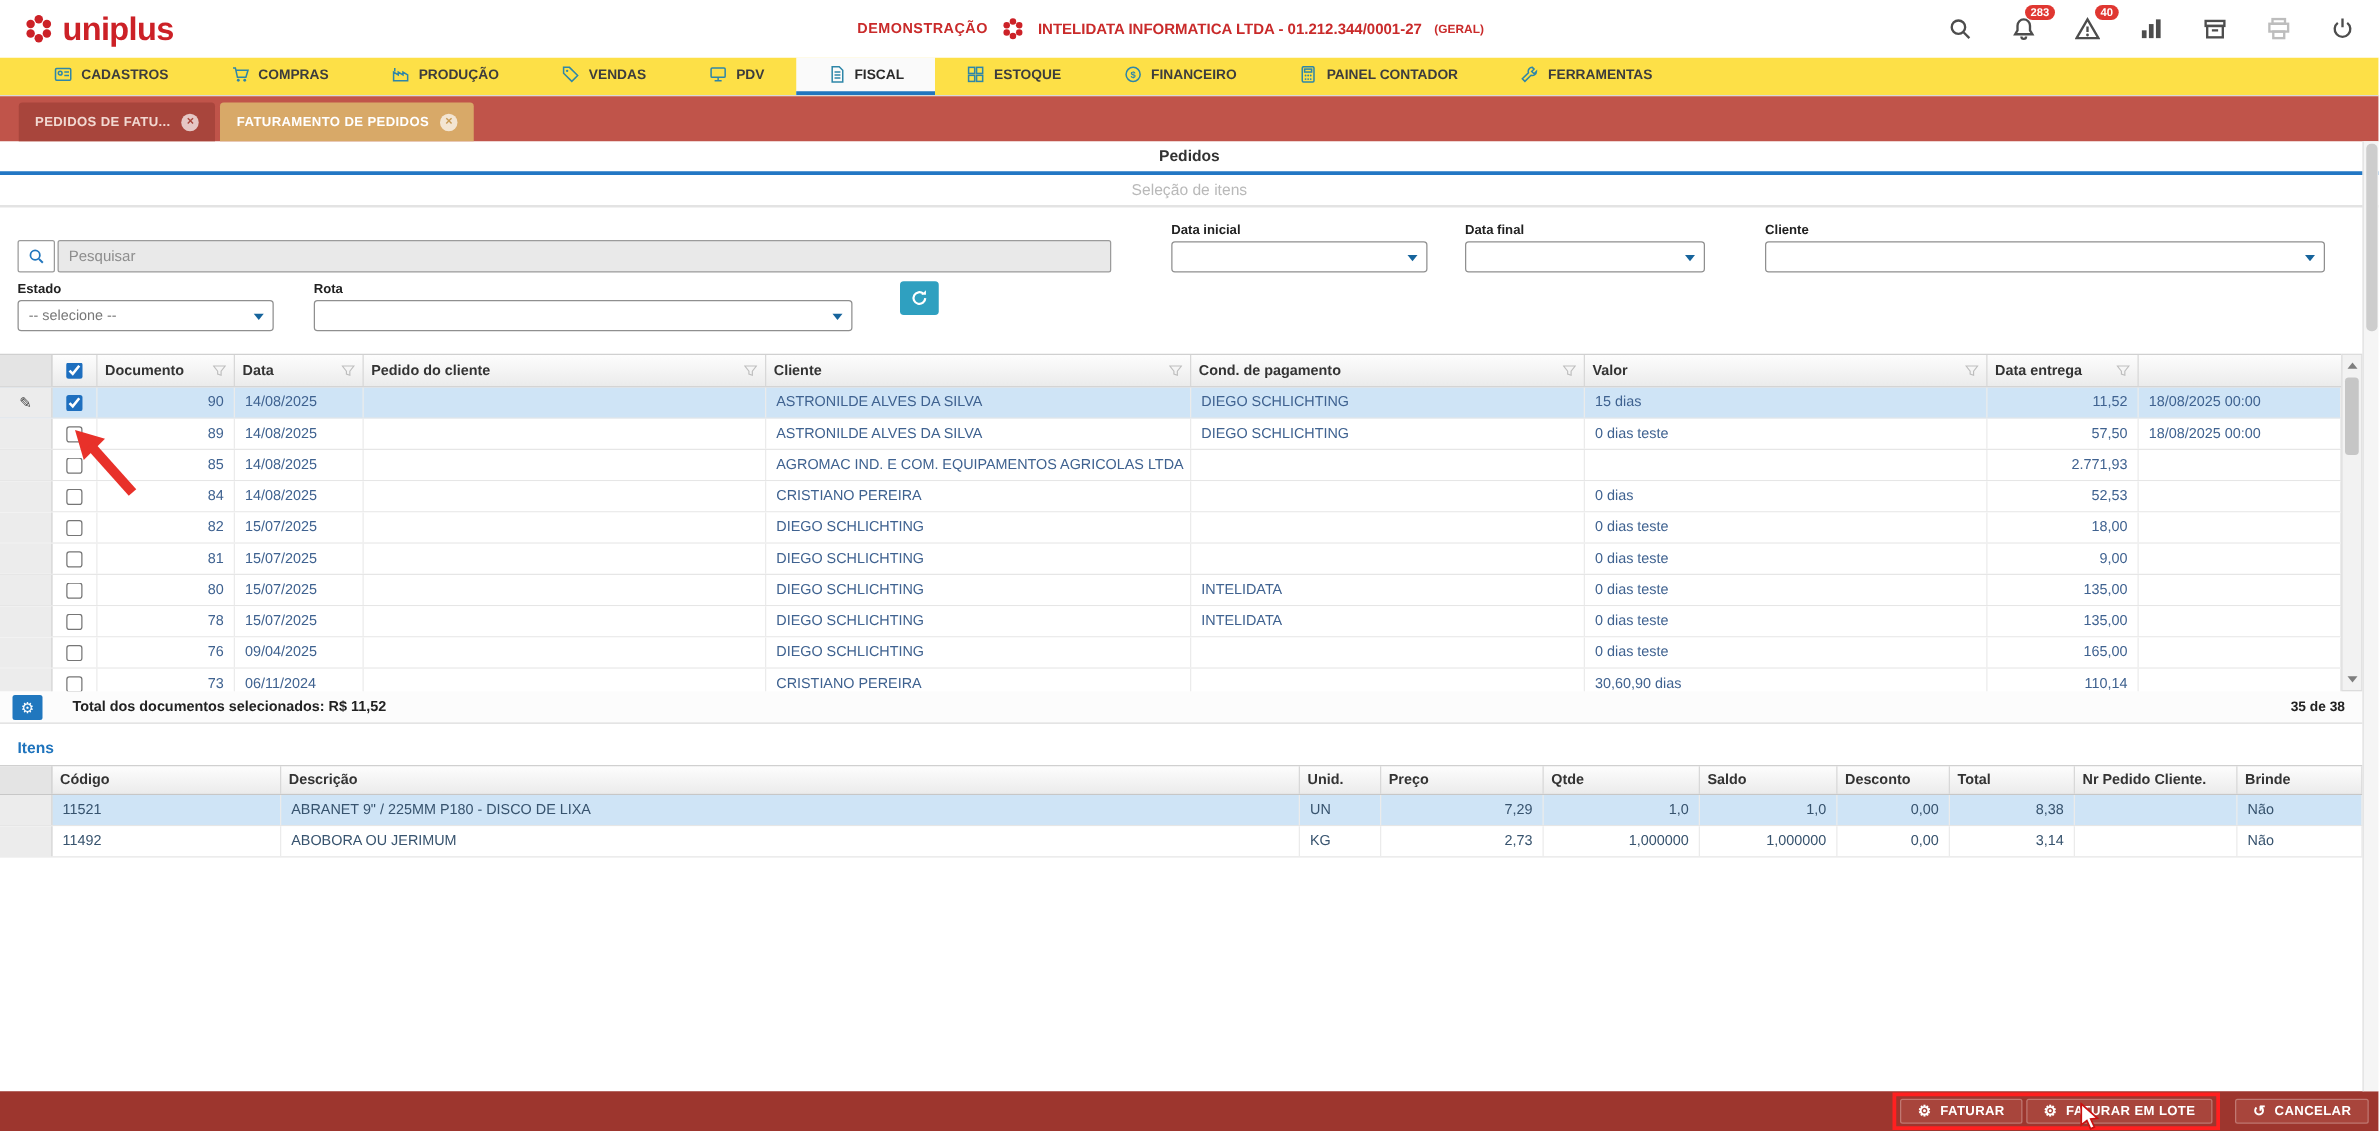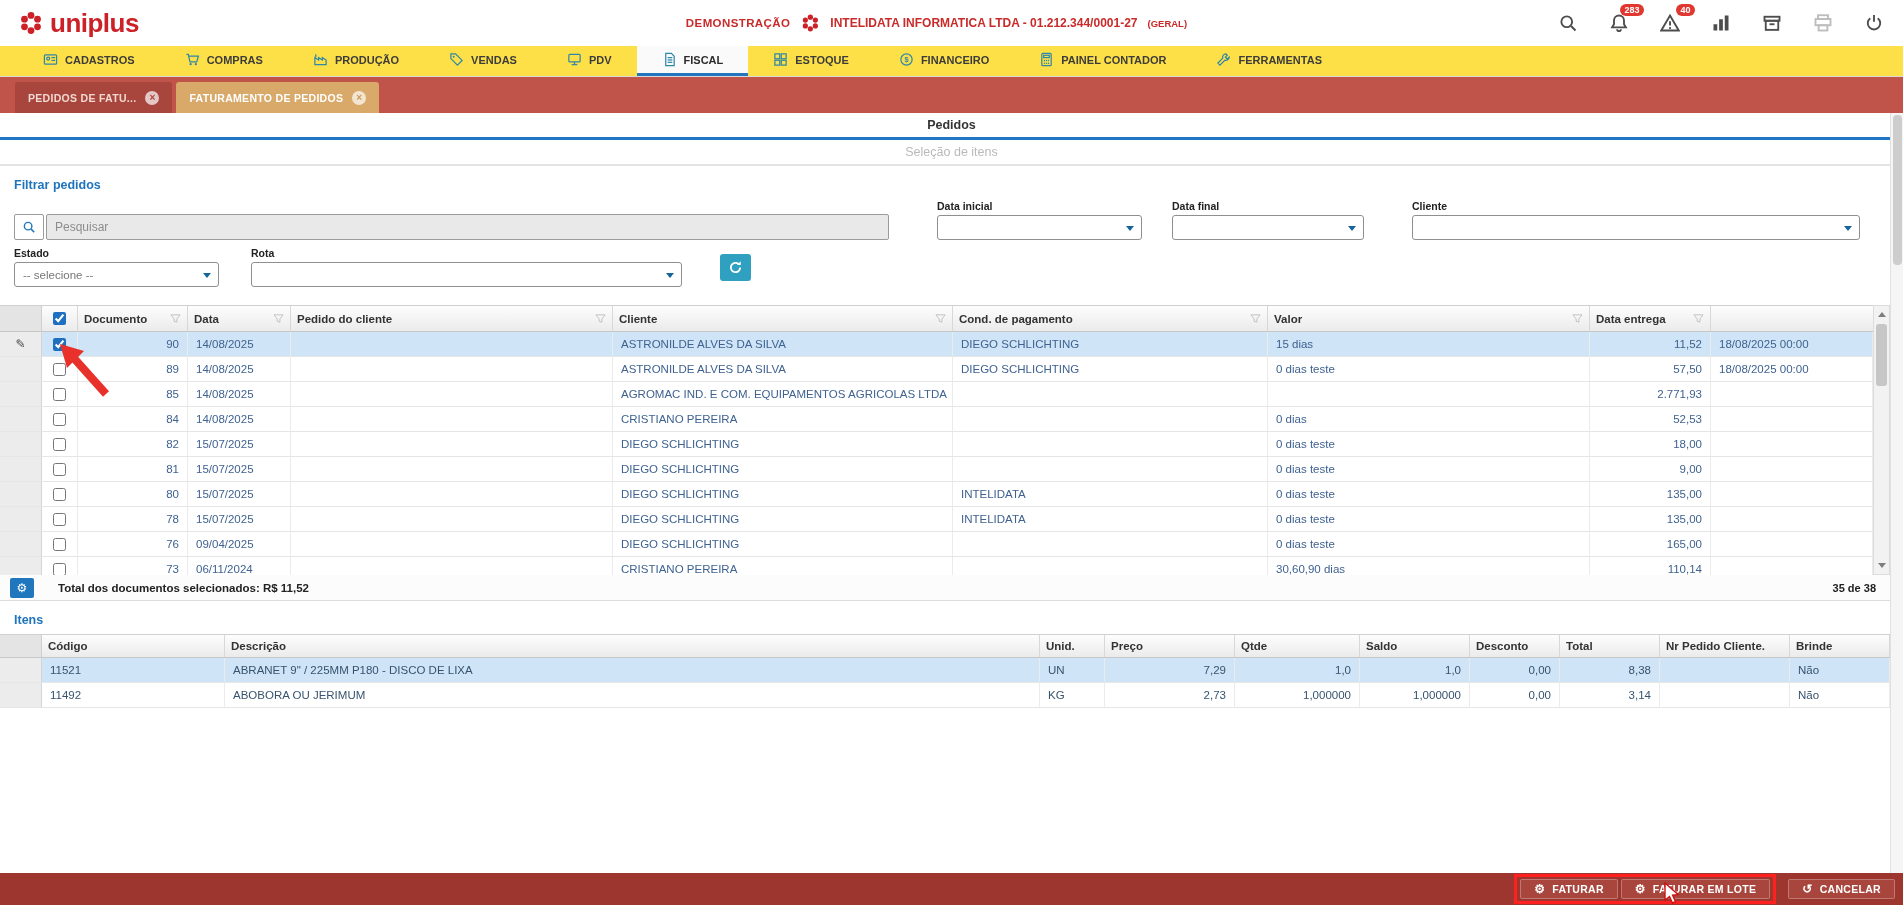--- a/index.html
+++ b/index.html
@@ -43,21 +43,21 @@
   .viewtabs { height:53px; display:flex;flex-direction:column; }
   .vtab { flex:1; display:flex; align-items:center; justify-content:center; font-size:12.5px; cursor:pointer; }
   .vtab.active { color:#333; font-weight:bold; border-bottom:3px solid #2277c4; }
   .vtab.disabled { color:#b9b9b9; border-bottom:2px solid #e3e3e3; }
 
   
   .content { margin-right:13px; }
   .filters { padding:12px 14px 12px; }
   .ftitle { color:#1f74bd; font-size:12.5px; font-weight:bold; margin-bottom:8px; }
   .frow { display:flex; align-items:flex-end; }
-  .frow2 { margin-top:7px; align-items:center; }
+  .frow2 { margin-top:7px; align-items:flex-start; }
   .search-btn { width:30px; height:26px; background:#fff; border:1px solid #9b9b9b; border-radius:2px; display:flex; align-items:center; justify-content:center; cursor:pointer; color:#2176bd; }
   .search-btn svg { width:14px; height:14px; }
   .search-input { width:843px; height:26px; margin-left:2px; background:#e9e9e9; border:1px solid #9b9b9b; border-radius:2px; padding:0 8px; font-size:12px; color:#555; font-family:"Liberation Sans", sans-serif; }
   .search-input::placeholder { color:#8d8d8d; }
   .ffield { display:flex; flex-direction:column; }
   .flabel { font-size:10.5px; font-weight:bold; color:#222; margin-bottom:3px; }
   .dd { height:25px; background:#fff; border:1px solid #8f8f8f; border-radius:3px; position:relative; cursor:pointer; display:flex; align-items:center; padding:0 11px 0 8px; font-size:11.5px; color:#777; }
   .dd:after { content:""; position:absolute; right:7px; top:10px; border-left:4.5px solid transparent; border-right:4.5px solid transparent; border-top:5.5px solid #16649c; }
   .refresh-btn { width:31px; height:27px; background:#2fa0c0; border:none; border-radius:3px; margin-left:38px; display:flex; align-items:center; justify-content:center; cursor:pointer; }
   .refresh-btn svg { width:15px; height:15px; }
@@ -306,21 +306,20 @@
         <span>Pedidos</span>
       </div>
     <div class="vtab disabled">
         <span>Seleção de itens</span>
       </div>
   </div>
 
   <div class="content">
 
     <section class="filters">
-      <div class="ftitle">Filtrar pedidos</div>
       <div class="frow">
         <button class="search-btn">
           <svg viewBox="0 0 16 16">
               <circle cx="7" cy="7" r="4.3" fill="none" stroke="currentColor" stroke-width="1.6"></circle>
               <line x1="10.4" y1="10.4" x2="14" y2="14" stroke="currentColor" stroke-width="1.8"></line>
             </svg>
         </button>
         <input class="search-input" type="text" placeholder="Pesquisar" style="">
         <div class="ffield" style="width:205px;margin-left:48px">
           <span class="flabel">Data inicial</span>

